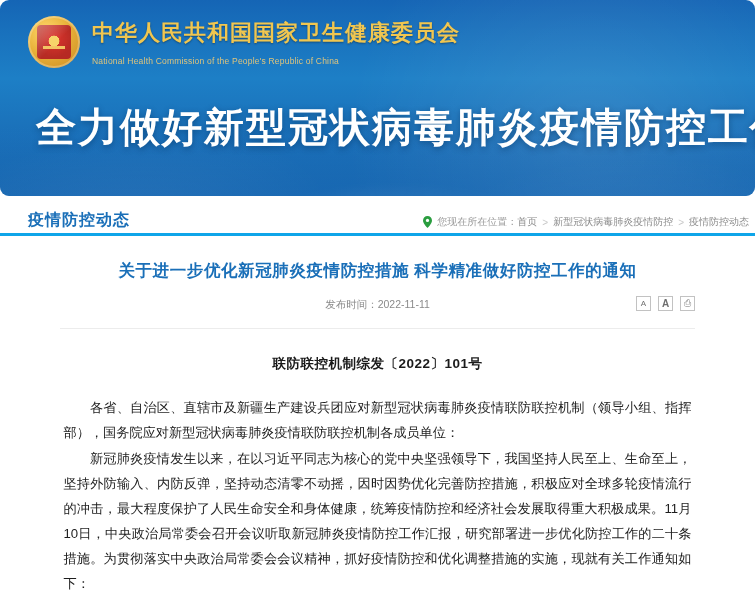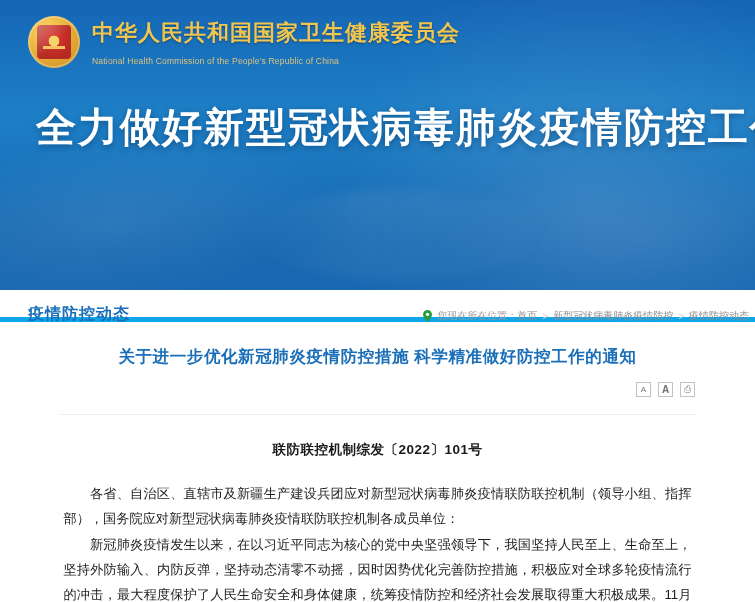--- a/index.html
+++ b/index.html
@@ -9,25 +9,26 @@
     height: 602px;
     overflow: hidden;
     font-family: "Liberation Sans", sans-serif;
     background: #ffffff;
   }
 
   
   .banner {
     position: relative;
     width: 755px;
-    height: 290px;
+    height: 196px;
     background:
       radial-gradient(circle at 78% 70%, rgba(255,255,255,0.10) 0%, rgba(255,255,255,0) 40%),
       linear-gradient(180deg, #1565b5 0%, #1972bd 18%, #1d7fc6 40%, #1a6fb8 70%, #155fa6 100%);
     overflow: hidden;
+    border-radius: 9px;
   }
   
   .banner .tex1 {
     position: absolute; left: -60px; top: 120px;
     width: 420px; height: 200px;
     background: radial-gradient(ellipse at 40% 50%, rgba(255,255,255,0.09), rgba(255,255,255,0) 62%);
     transform: rotate(-8deg);
   }
   .banner .tex2 {
     position: absolute; right: -40px; top: 150px;
@@ -106,23 +107,23 @@
     font-weight: bold;
     letter-spacing: 2px;
     text-shadow: 0 2px 6px rgba(0,40,80,0.45);
     white-space: nowrap;
   }
 
   
   .channel-bar {
     position: relative;
     width: 755px;
-    height: 32px;
+    height: 40px;
     background: #ffffff;
-    border-bottom: 5px solid #0ea5e9;
+    border-bottom: 3px solid #0ea5e9;
   }
   .channel-title {
     position: absolute;
     left: 28px; top: 14px;
     color: #1a6fb8;
     font-size: 16px;
     font-weight: bold;
     letter-spacing: 1px;
   }
   .breadcrumb {
@@ -259,20 +260,23 @@
     <a href="#">新型冠状病毒肺炎疫情防控</a>
     <span class="sep">&gt;</span>
     <span class="current">疫情防控动态</span>
   </div>
 </div>
 
 <div class="article">
   <div class="art-title">关于进一步优化新冠肺炎疫情防控措施 科学精准做好防控工作的通知</div>
 
   <div class="meta-row">
+    <div class="pubtime">
+      <span>发布时间：</span><span>2022-11-11</span>
+    </div>
     <div class="tools">
       <div class="tool-btn">A</div>
       <div class="tool-btn big">A</div>
       <div class="tool-btn print">⎙</div>
     </div>
   </div>
 
   <div class="divider"></div>
 
   <div class="doc-number">联防联控机制综发〔2022〕101号</div>

